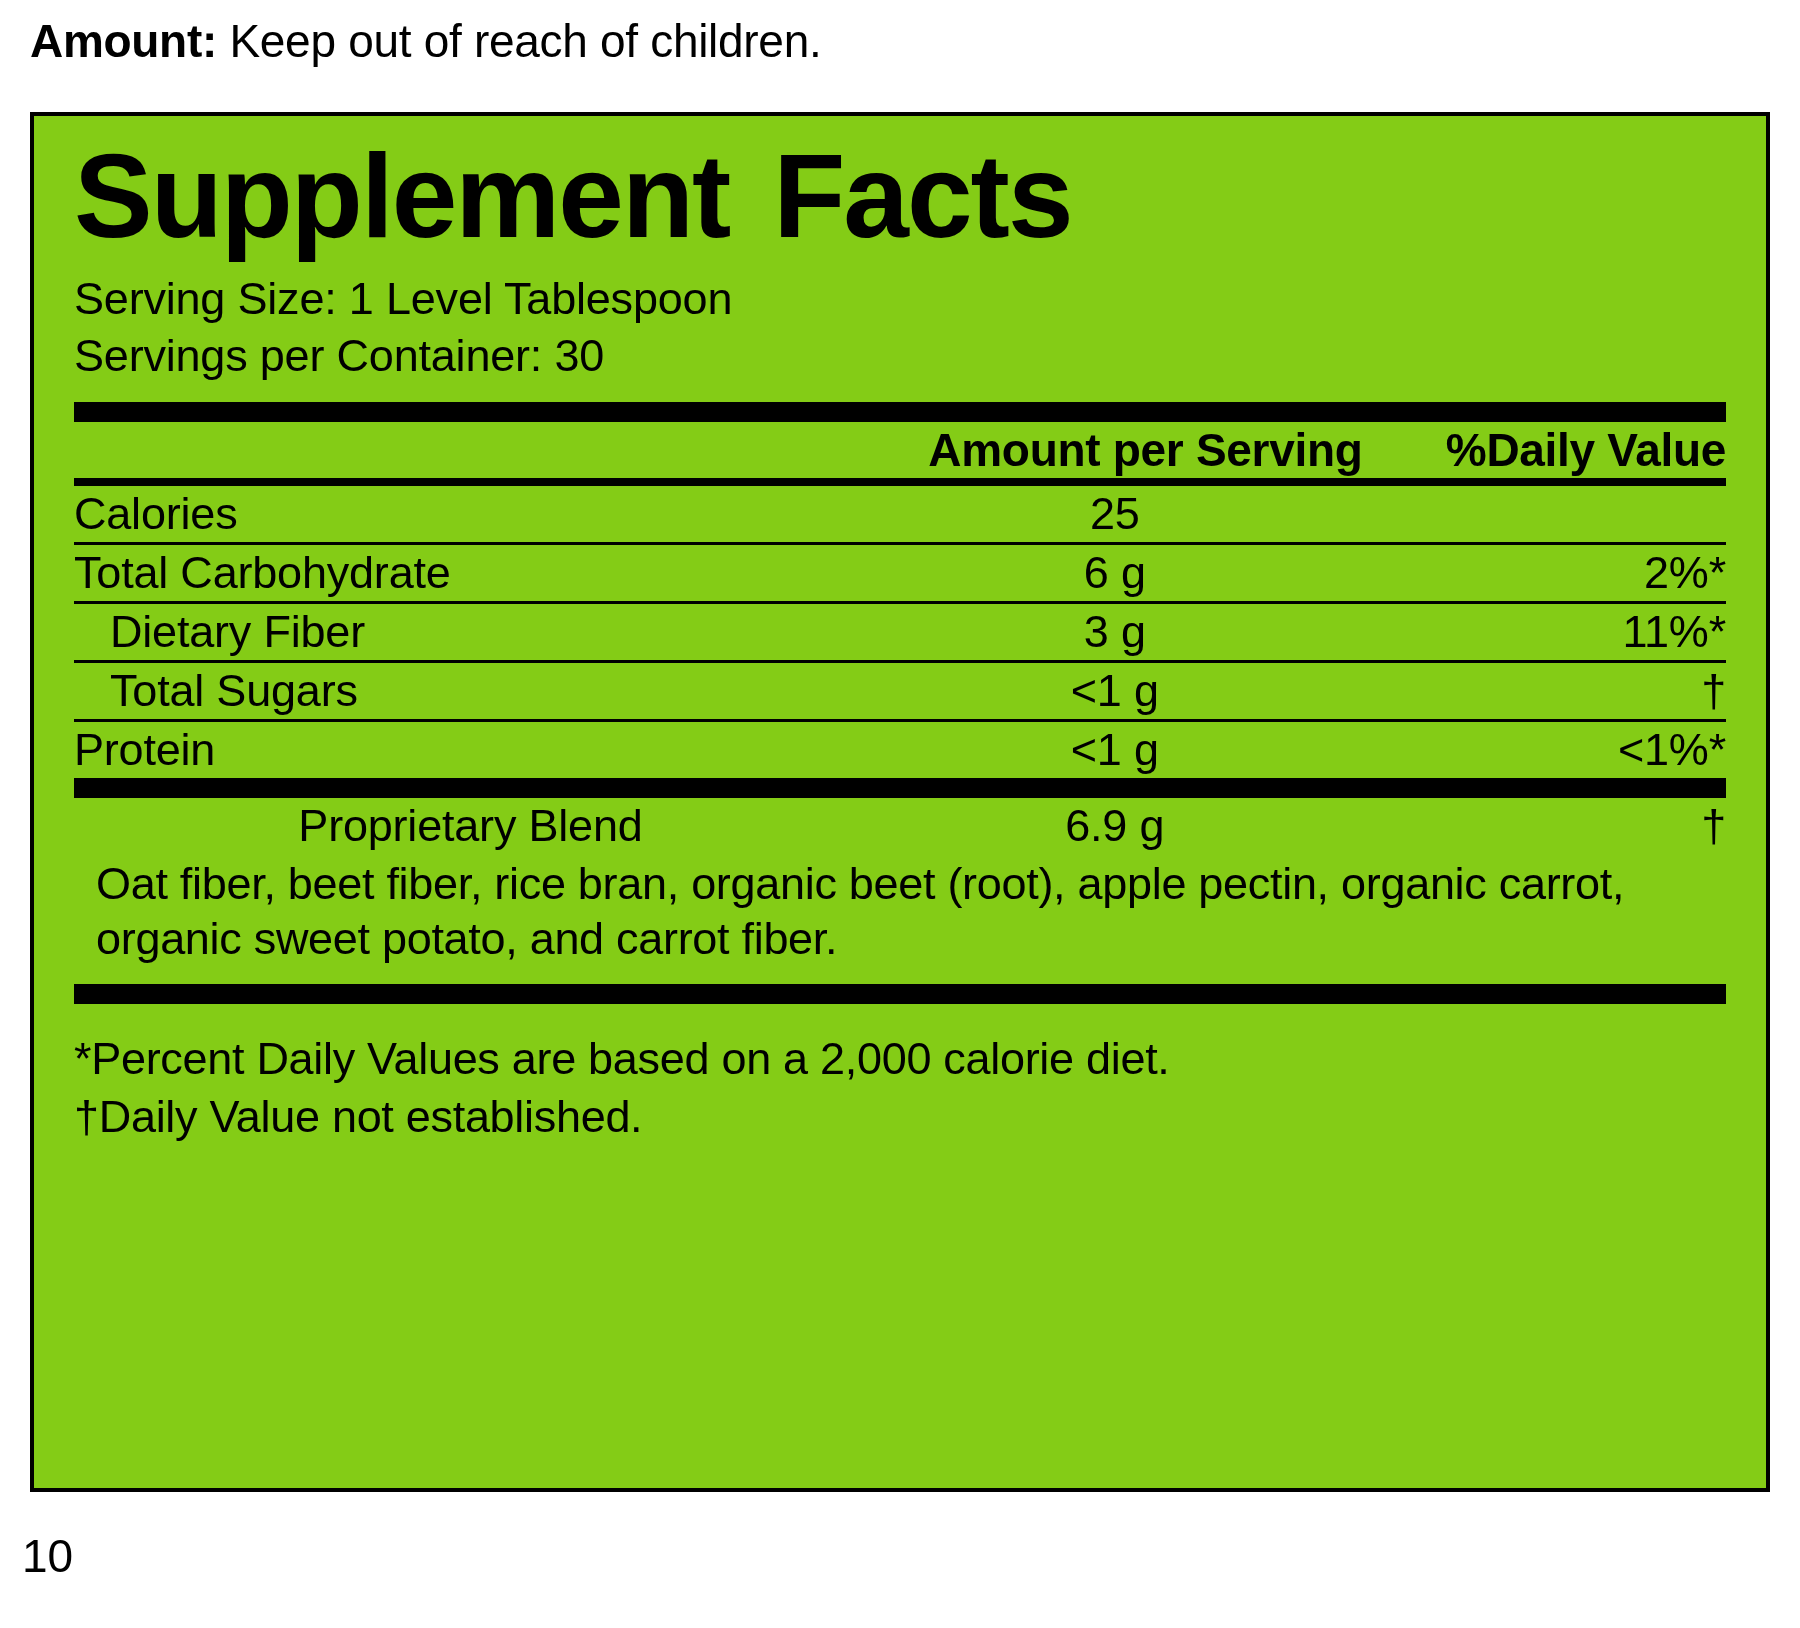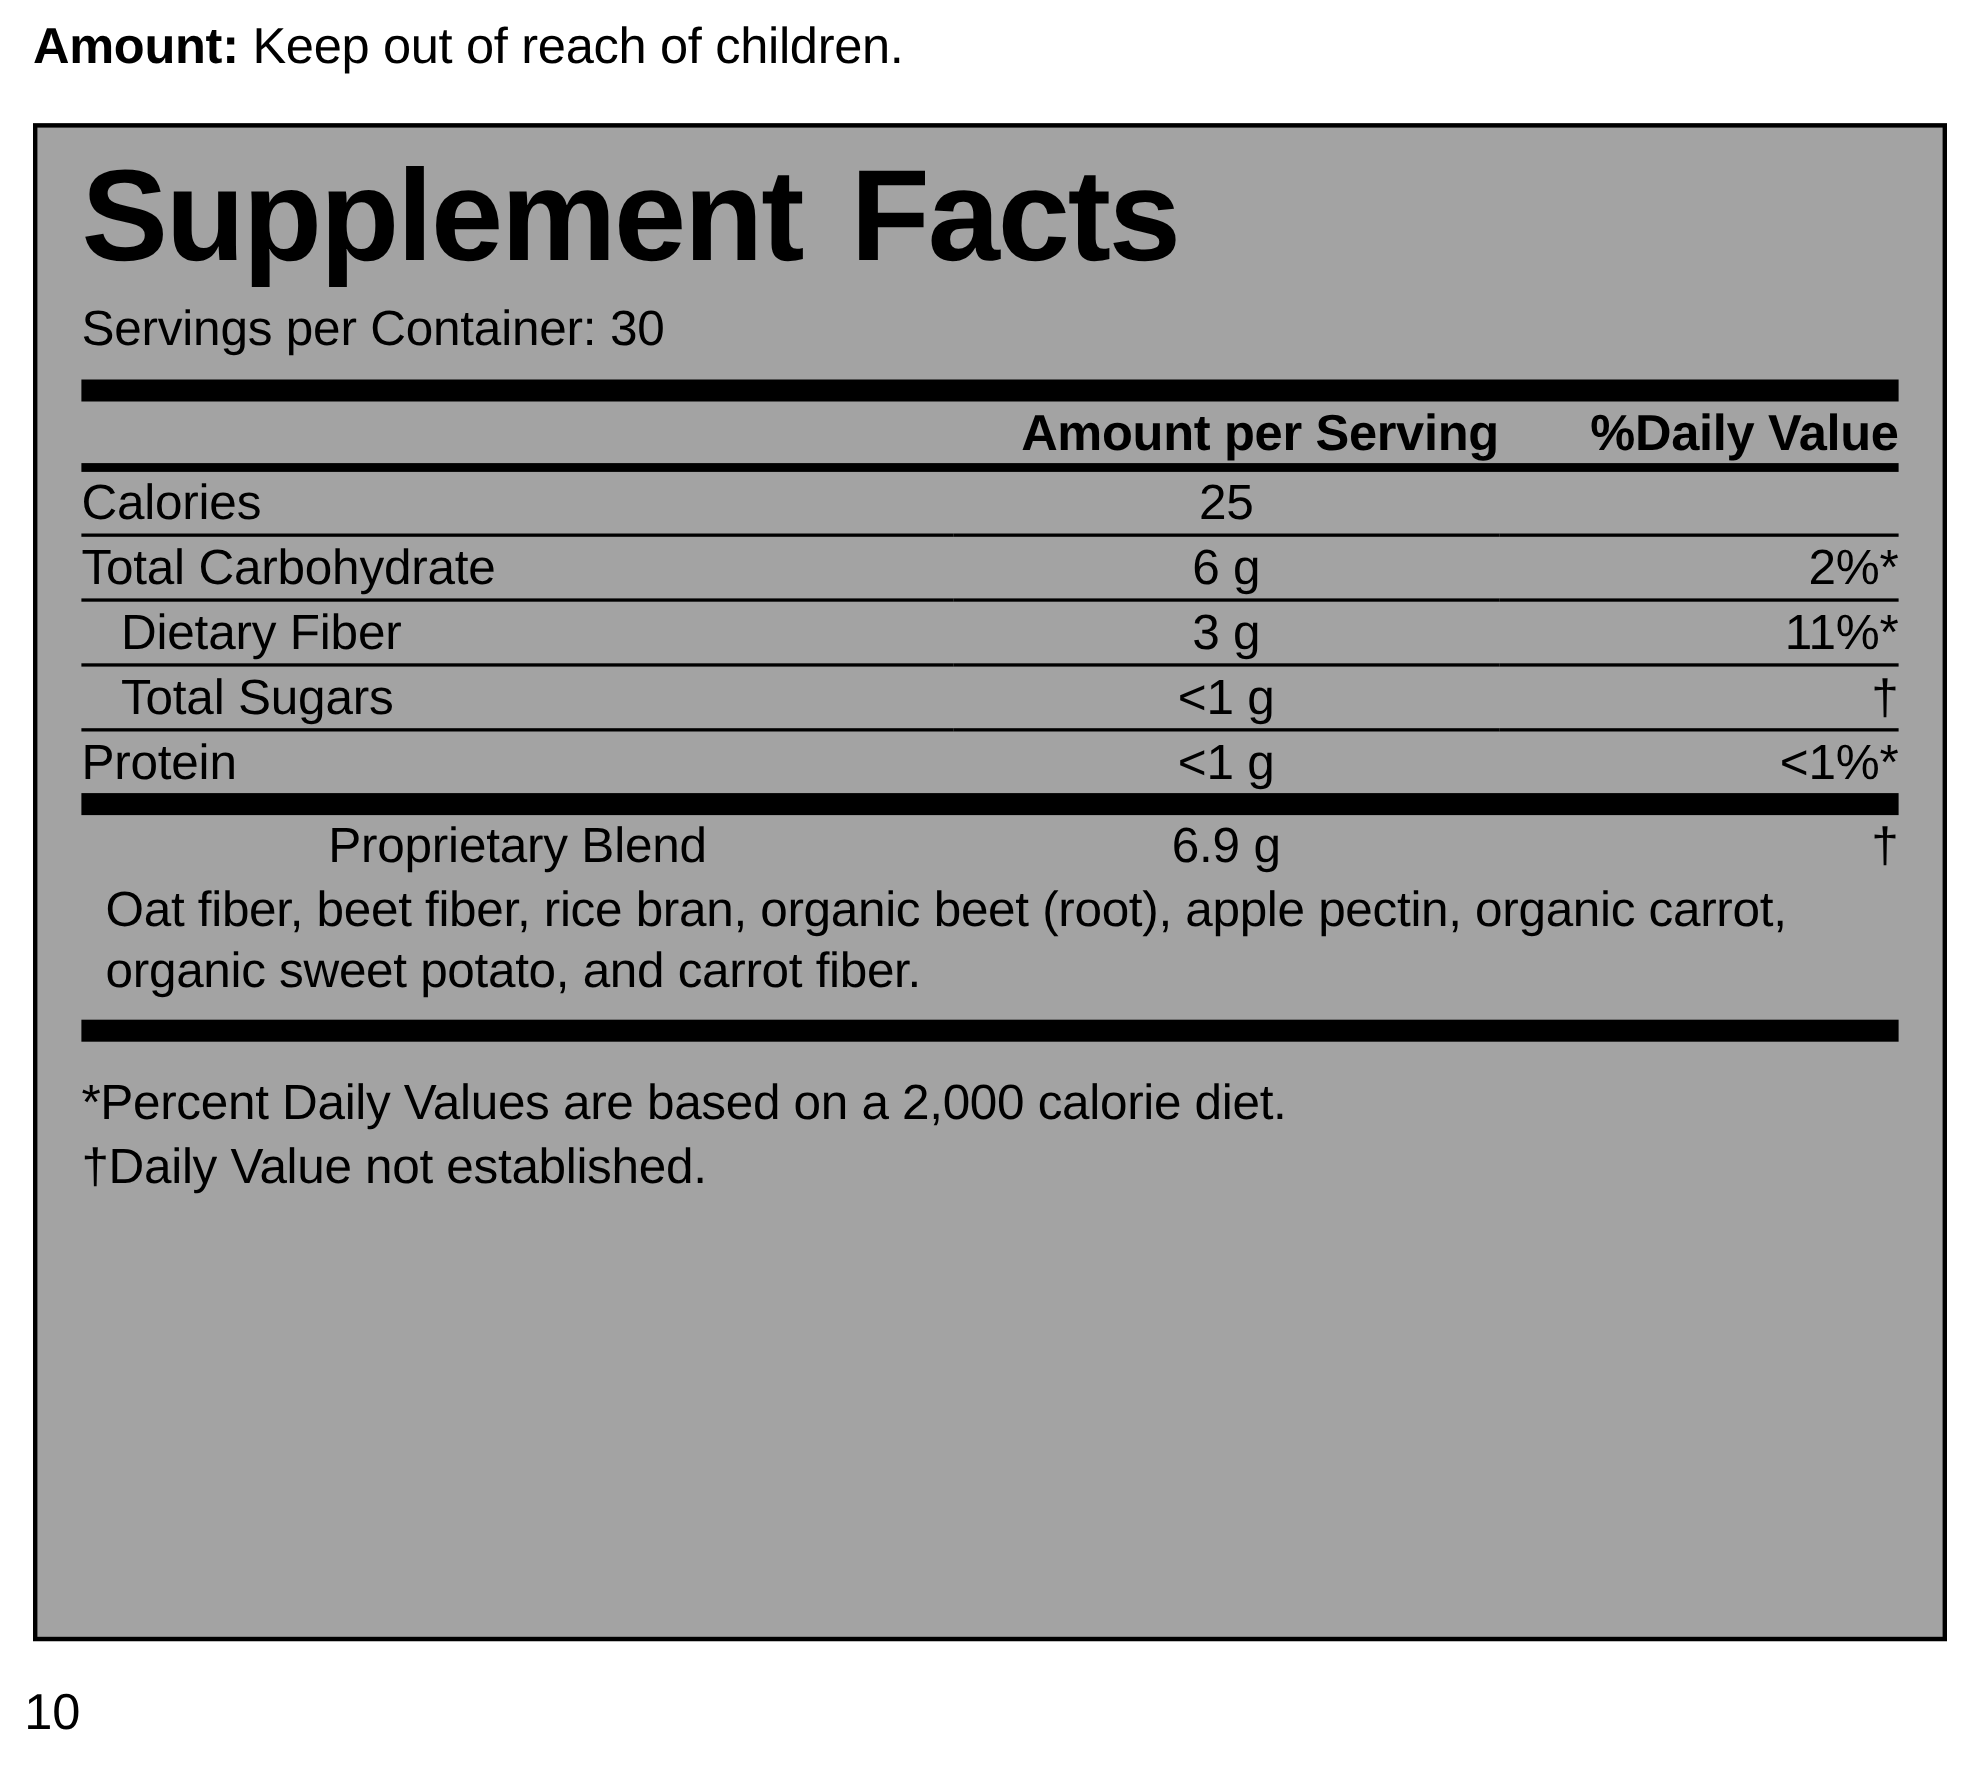--- a/index.html
+++ b/index.html
@@ -41,21 +41,21 @@
 
   
   .panel {
     position: absolute;
     left: 30px;
     top: 112px;
     width: 1740px;
     height: 1380px;
     border: 4px solid #000;
     box-sizing: border-box;
-    background: #a3a3a3;
+    background: #84cc16;
   }
   .panel-inner {
     position: relative;
     padding: 0 40px;
     height: 100%;
     box-sizing: border-box;
   }
 
   .sf-title {
     font-size: 118px;
@@ -165,20 +165,21 @@
   </div>
 
   <div class="panel">
     <div class="panel-inner">
 
       <div class="sf-title">
         <span>Supplement</span><span class="gap"></span><span>Facts</span>
       </div>
 
       <div class="serving-block">
+        <div class="serving-line">Serving Size: 1 Level Tablespoon</div>
         <div class="serving-line">Servings per Container: 30</div>
       </div>
 
       <div class="rule rule-thick"></div>
 
       <table class="facts">
         <tbody>
             <tr class="hdr-row">
           <td class="col-name"></td>
           <td class="col-amt">Amount per Serving</td>

